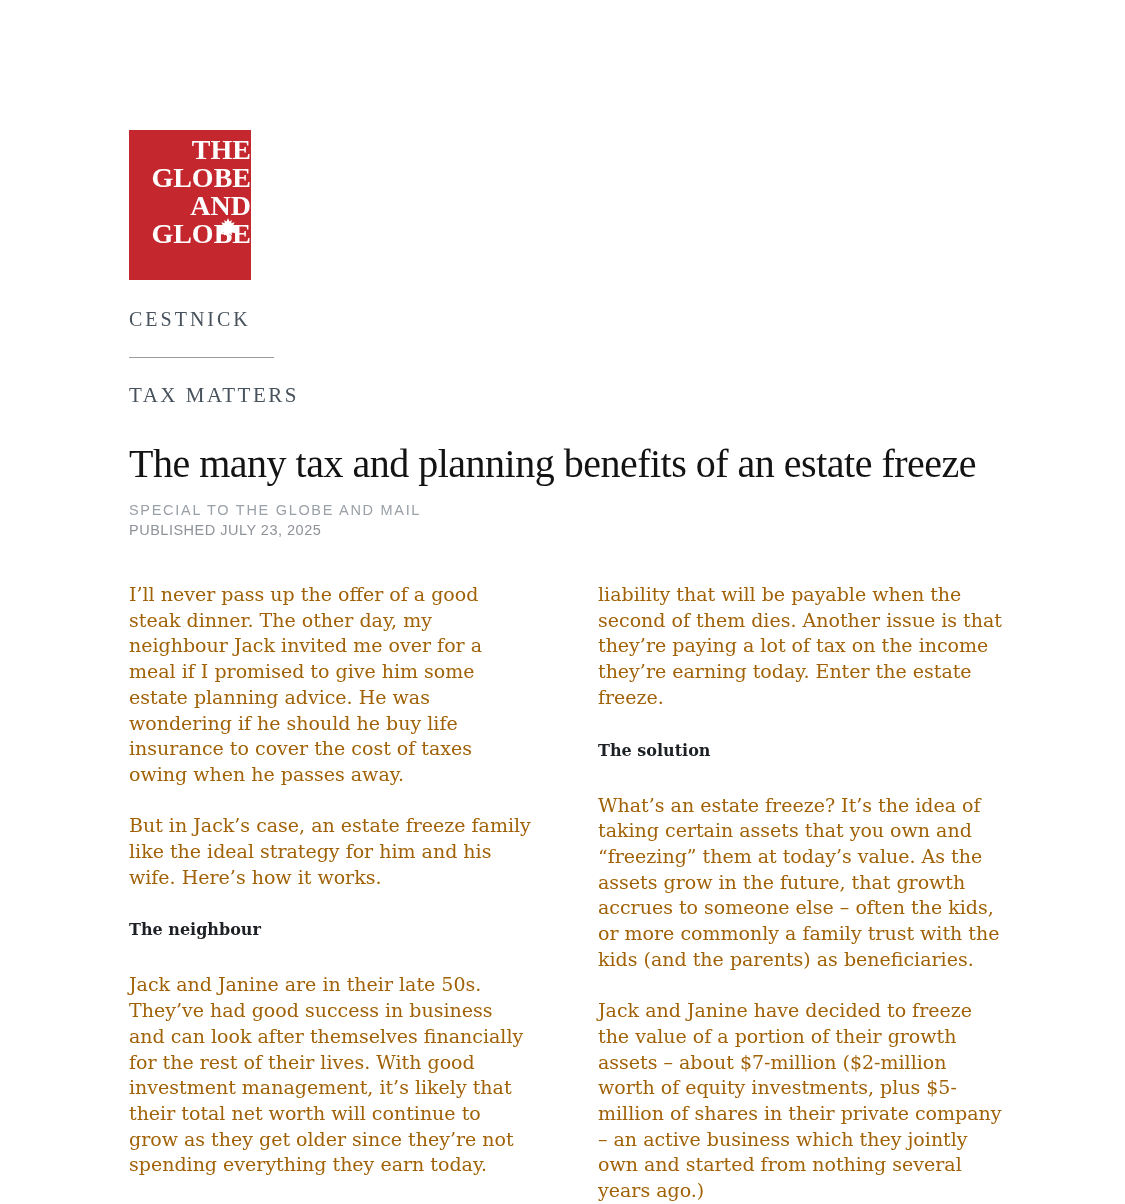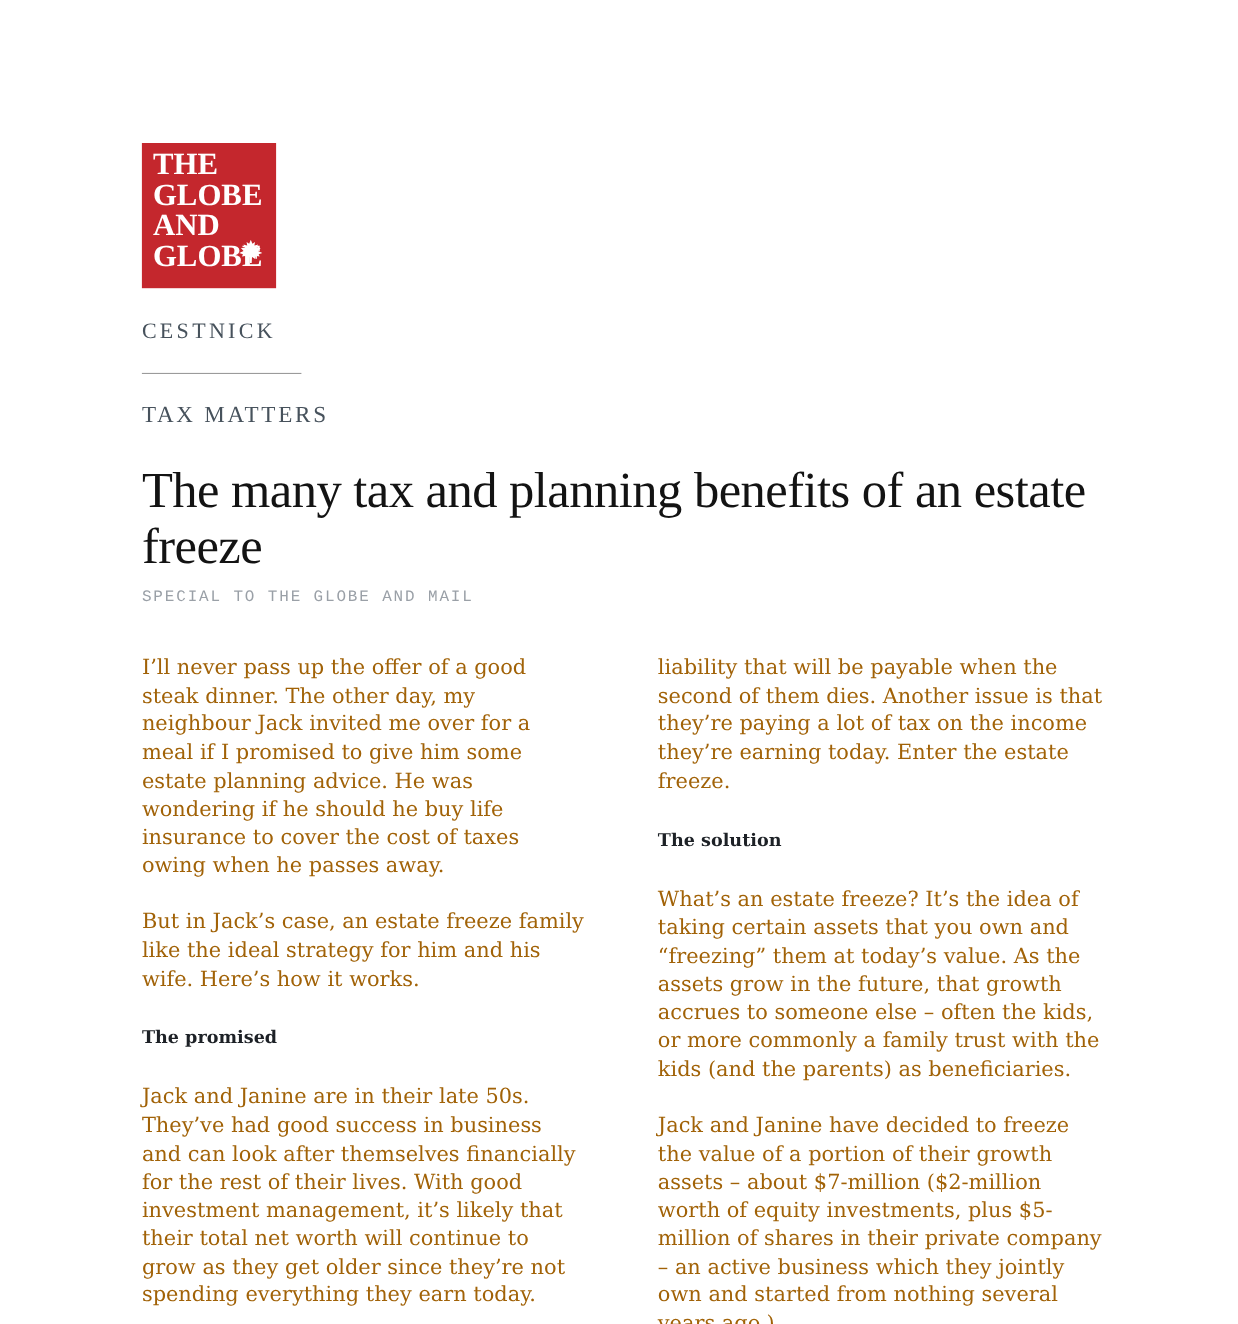--- a/index.html
+++ b/index.html
@@ -15,31 +15,32 @@
     width: 1125px;
     height: 1204px;
     padding: 130px 0 0 129px;
     overflow: hidden;
     background: #ffffff;
   }
   
   .logo {
     position: relative;
     width: 122px;
-    height: 132px;
+    height: 150px;
     background: #c4272d;
     color: #ffffff;
     box-sizing: border-box;
     padding: 6px 0 16px 10px;
     font-family: "Liberation Serif", serif;
     font-weight: 700;
     font-size: 28px;
     line-height: 28px;
     letter-spacing: 0px;
     cursor: pointer;
+    text-align: right;
   }
   .logo-line { display: block; }
   .maple-leaf {
     position: absolute;
     left: 88px;
     top: 88px;
     width: 22px;
     height: 22px;
   }
   .author-label {
@@ -61,26 +62,26 @@
     font-size: 21px;
     letter-spacing: 2.5px;
     color: #47525c;
   }
   
   .headline {
     margin: 30px 0 0 0;
     width: 880px;
     font-family: "Liberation Serif", serif;
     font-weight: 400;
-    font-size: 46px;
+    font-size: 40px;
     line-height: 51px;
     letter-spacing: -0.5px;
     color: #131313;
   }
-  .byline { margin-top: 11px; font-family: Liberation Mono, monospace; }
+  .byline { margin-top: 11px; font-family: Liberation Sans, sans-serif; }
   .byline-special {
     font-size: 14.5px;
     line-height: 20px;
     letter-spacing: 1.7px;
     color: #9aa0a7;
   }
   .byline-published {
     font-size: 14.5px;
     line-height: 20px;
     letter-spacing: 0.5px;
@@ -128,27 +129,28 @@
   <div class="author-label">CESTNICK</div>
 
   <hr class="divider">
 
   <div class="column-label">TAX MATTERS</div>
 
   <h1 class="headline">The many tax and planning benefits of an estate freeze</h1>
 
   <div class="byline">
     <div class="byline-special">SPECIAL TO THE GLOBE AND MAIL</div>
+    <div class="byline-published">PUBLISHED JULY 23, 2025</div>
   </div>
 
   <div class="cols">
     <div class="col">
       <p>I’ll never pass up the offer of a good steak dinner. The other day, my neighbour Jack invited me over for a meal if I promised to give him some estate planning advice. He was wondering if he should he buy life insurance to cover the cost of taxes owing when he passes away.</p>
       <p>But in Jack’s case, an estate freeze family like the ideal strategy for him and his wife. Here’s how it works.</p>
-      <h2>The promised</h2>
+      <h2>The neighbour</h2>
       <p>Jack and Janine are in their late 50s. They’ve had good success in business and can look after themselves financially for the rest of their lives. With good investment management, it’s likely that their total net worth will continue to grow as they get older since they’re not spending everything they earn today.</p>
 
     </div>
     <div class="col">
       <p>liability that will be payable when the second of them dies. Another issue is that they’re paying a lot of tax on the income they’re earning today. Enter the estate freeze.</p>
       <h2>The solution</h2>
       <p>What’s an estate freeze? It’s the idea of taking certain assets that you own and “freezing” them at today’s value. As the assets grow in the future, that growth accrues to someone else – often the kids, or more commonly a family trust with the kids (and the parents) as beneficiaries.</p>
       <p>Jack and Janine have decided to freeze the value of a portion of their growth assets – about $7-million ($2-million worth of equity investments, plus $5-million of shares in their private company – an active business which they jointly own and started from nothing several years ago.)</p>
     </div>
   </div>

